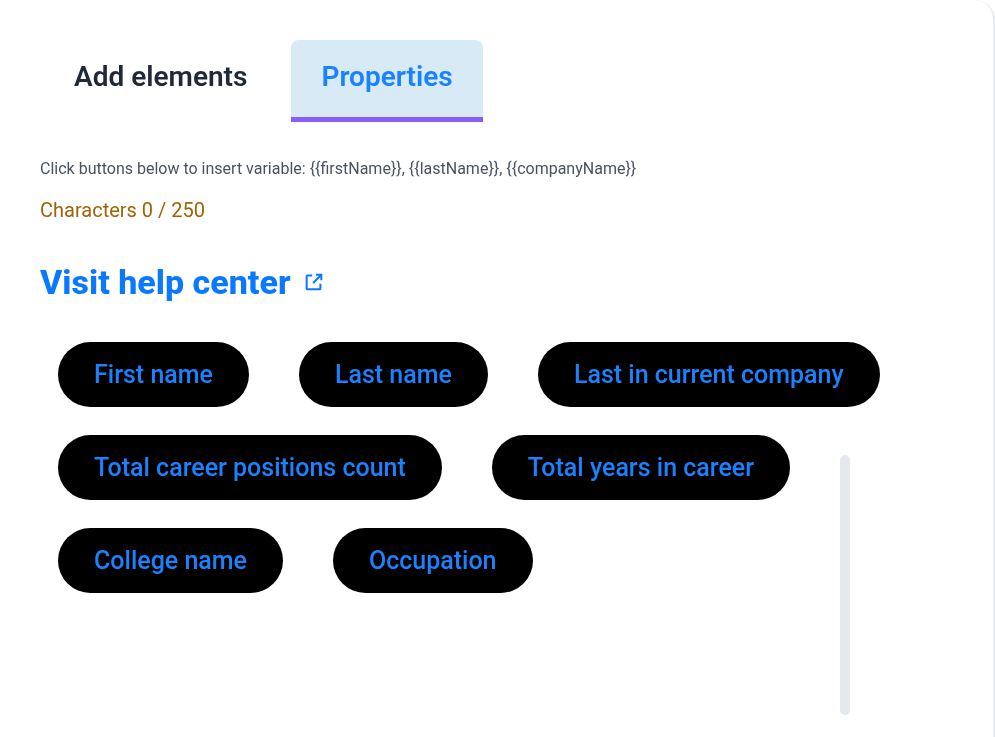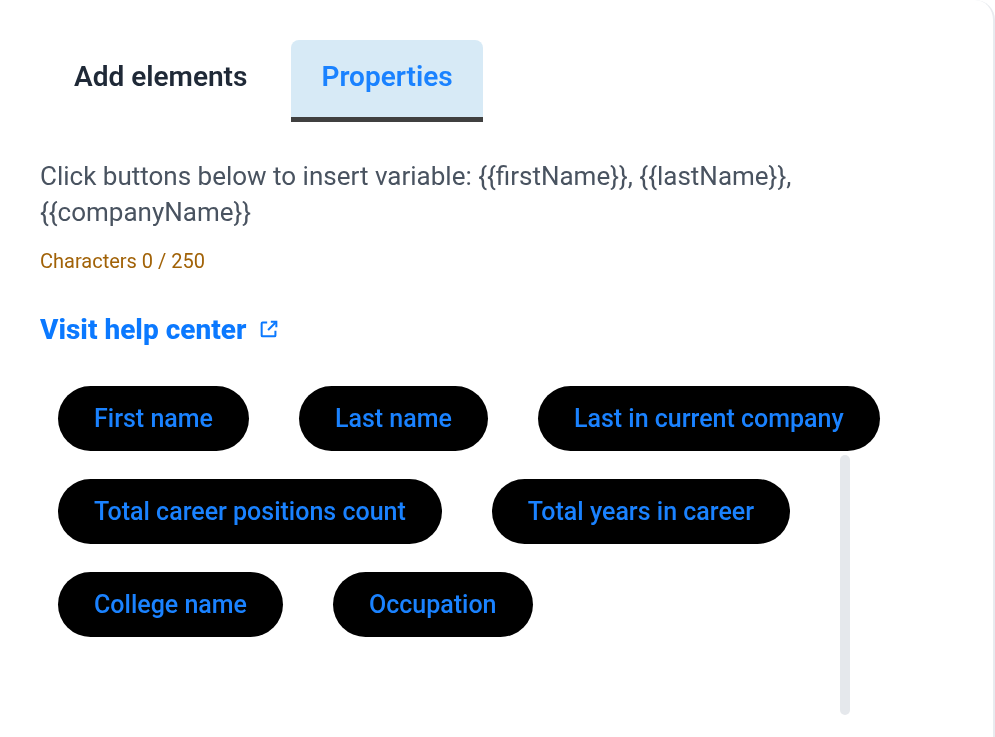--- a/index.html
+++ b/index.html
@@ -50,42 +50,42 @@
     }
     .tab.inactive {
       background: transparent;
       color: #1f2937;
       padding-left: 4px;
       padding-right: 4px;
     }
     .tab.active {
       background: #d7eaf6;
       color: #1a82ff;
-      border-bottom: 5px solid #404040;
+      border-bottom: 5px solid #8b5cf6;
     }
     .content {
       padding: 36px 40px 0 40px;
     }
     .hint-text {
-      font-size: 26px;
+      font-size: 16px;
       color: #495360;
       line-height: 1.4;
       max-width: 820px;
     }
     .char-count {
       font-size: 20px;
       color: #a16207;
       margin-top: 18px;
     }
     .help-link {
       display: inline-flex;
       align-items: center;
       gap: 12px;
       margin-top: 40px;
-      font-size: 28px;
+      font-size: 34px;
       font-weight: 800;
       color: #0b79ff;
       text-decoration: none;
       cursor: pointer;
     }
     .help-link svg {
       width: 22px;
       height: 22px;
       stroke: #0b79ff;
       stroke-width: 2.2;

